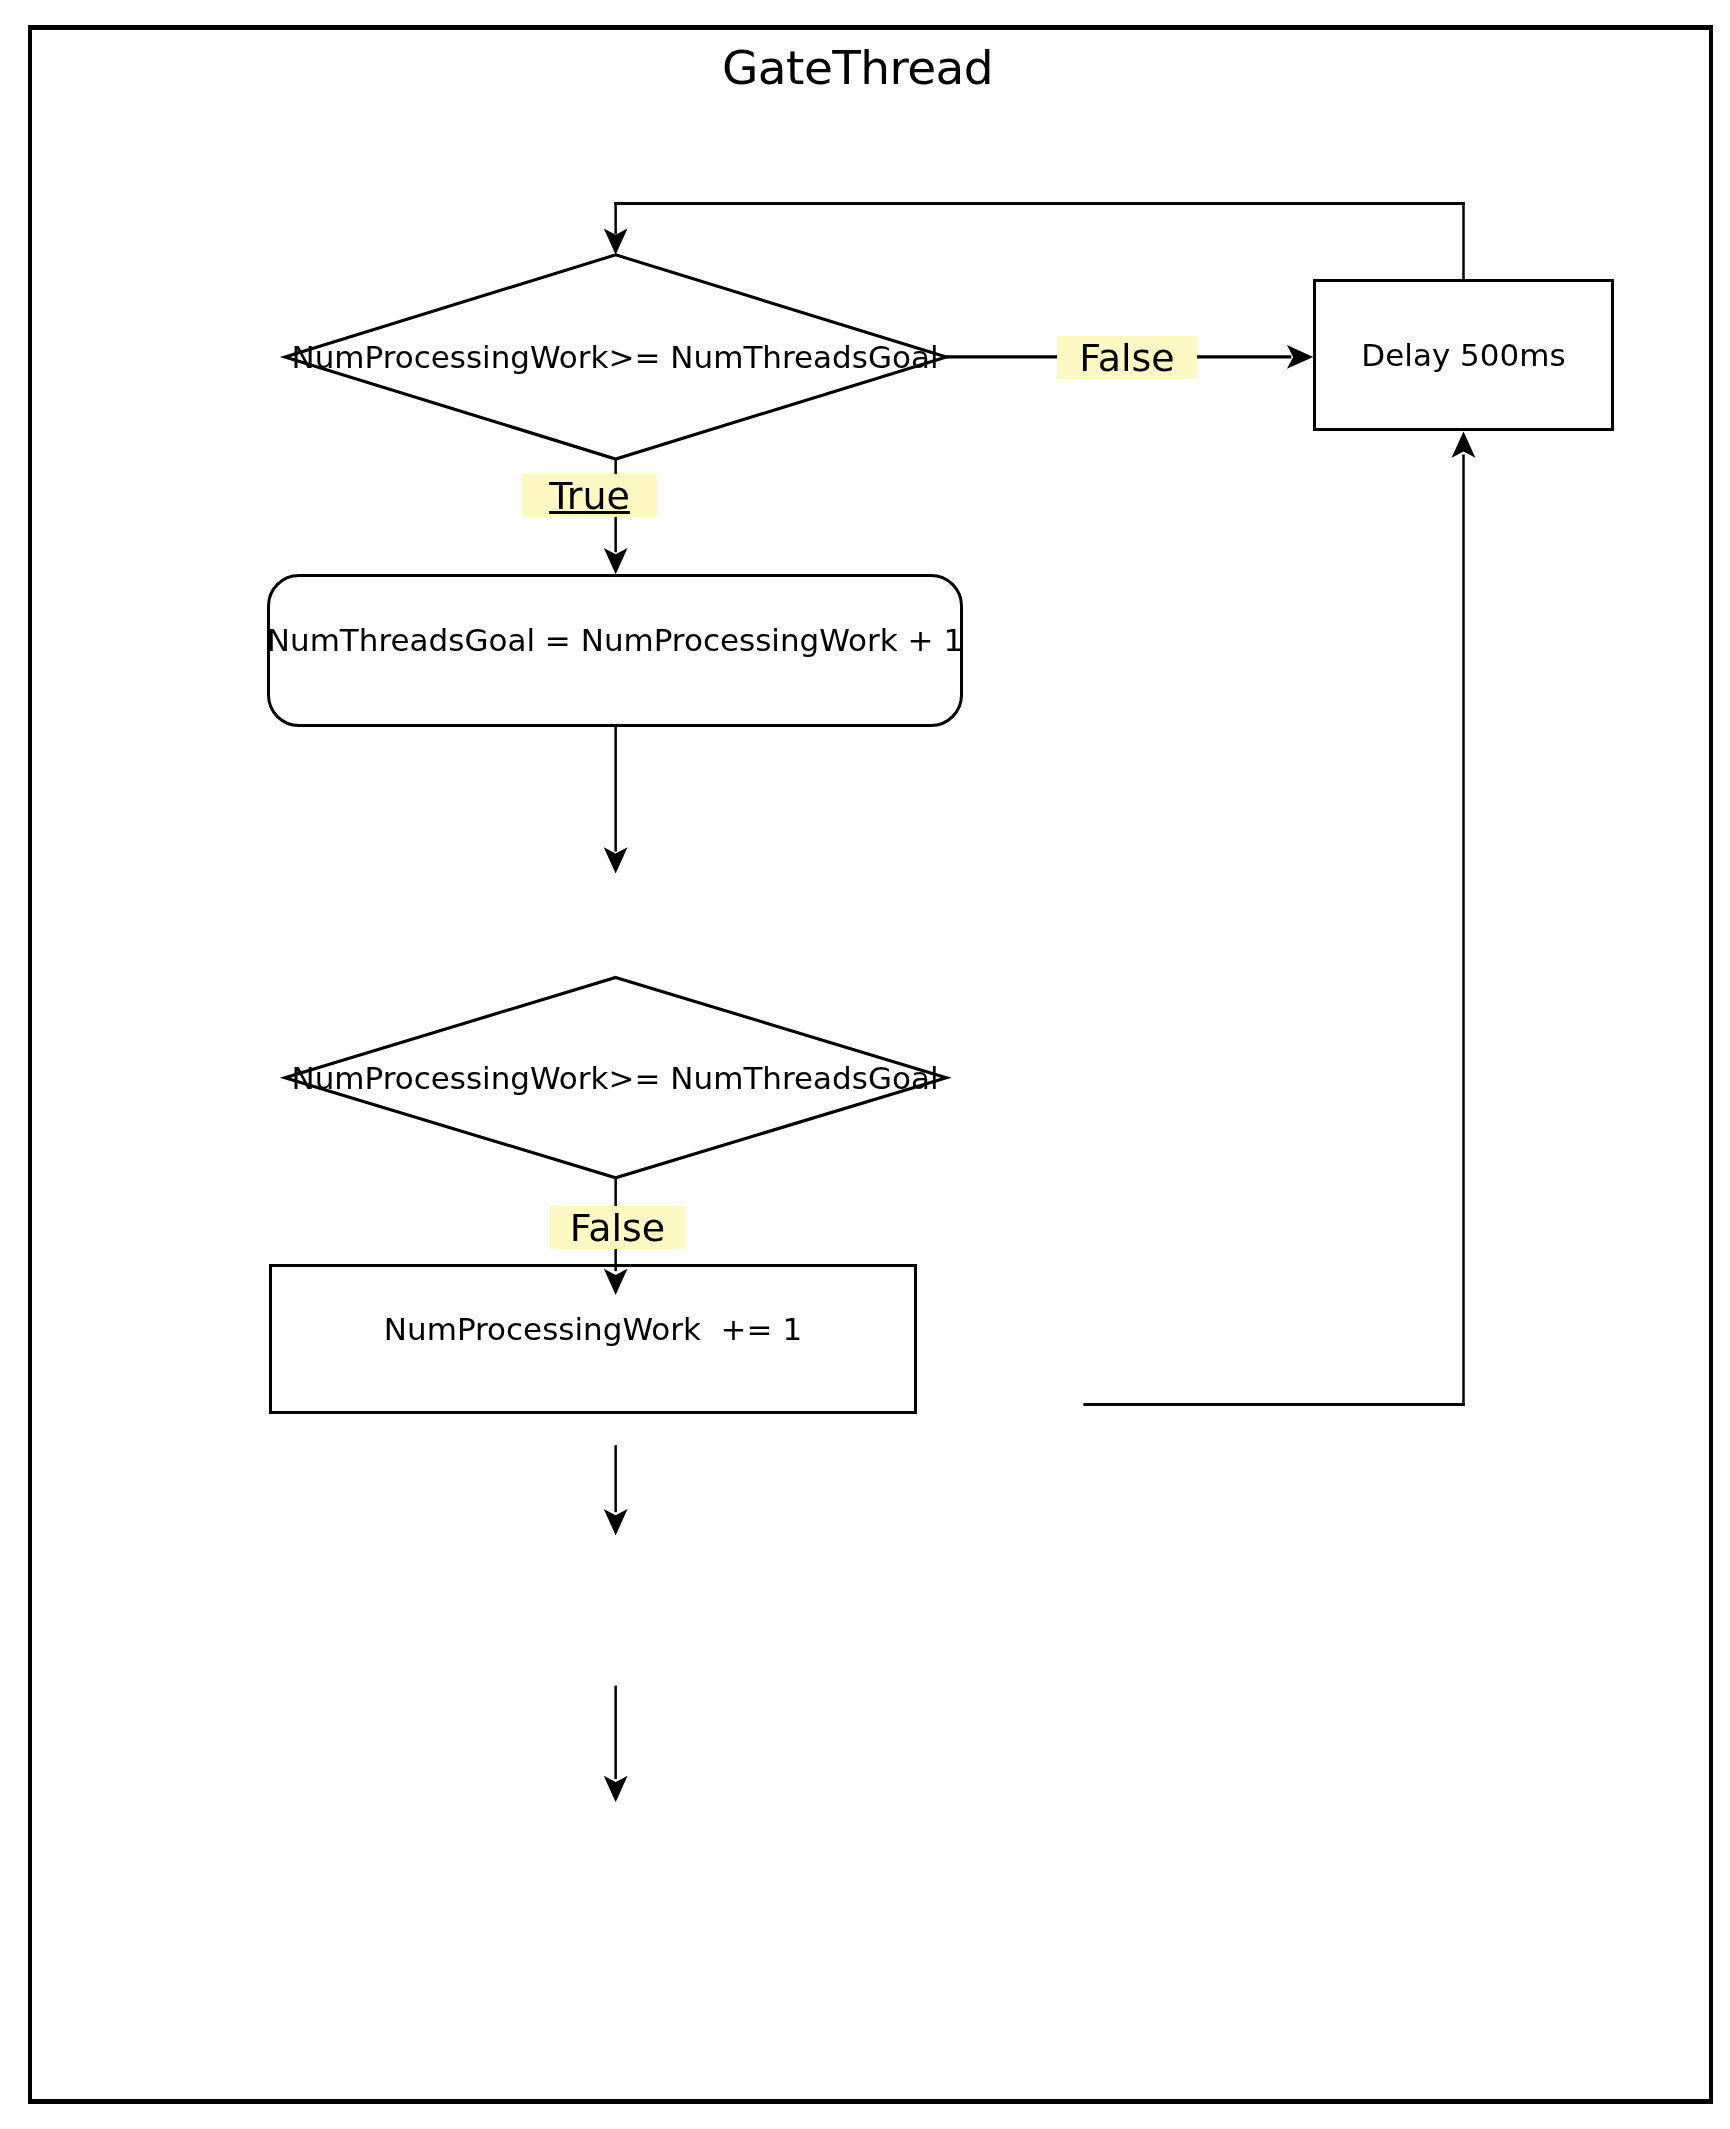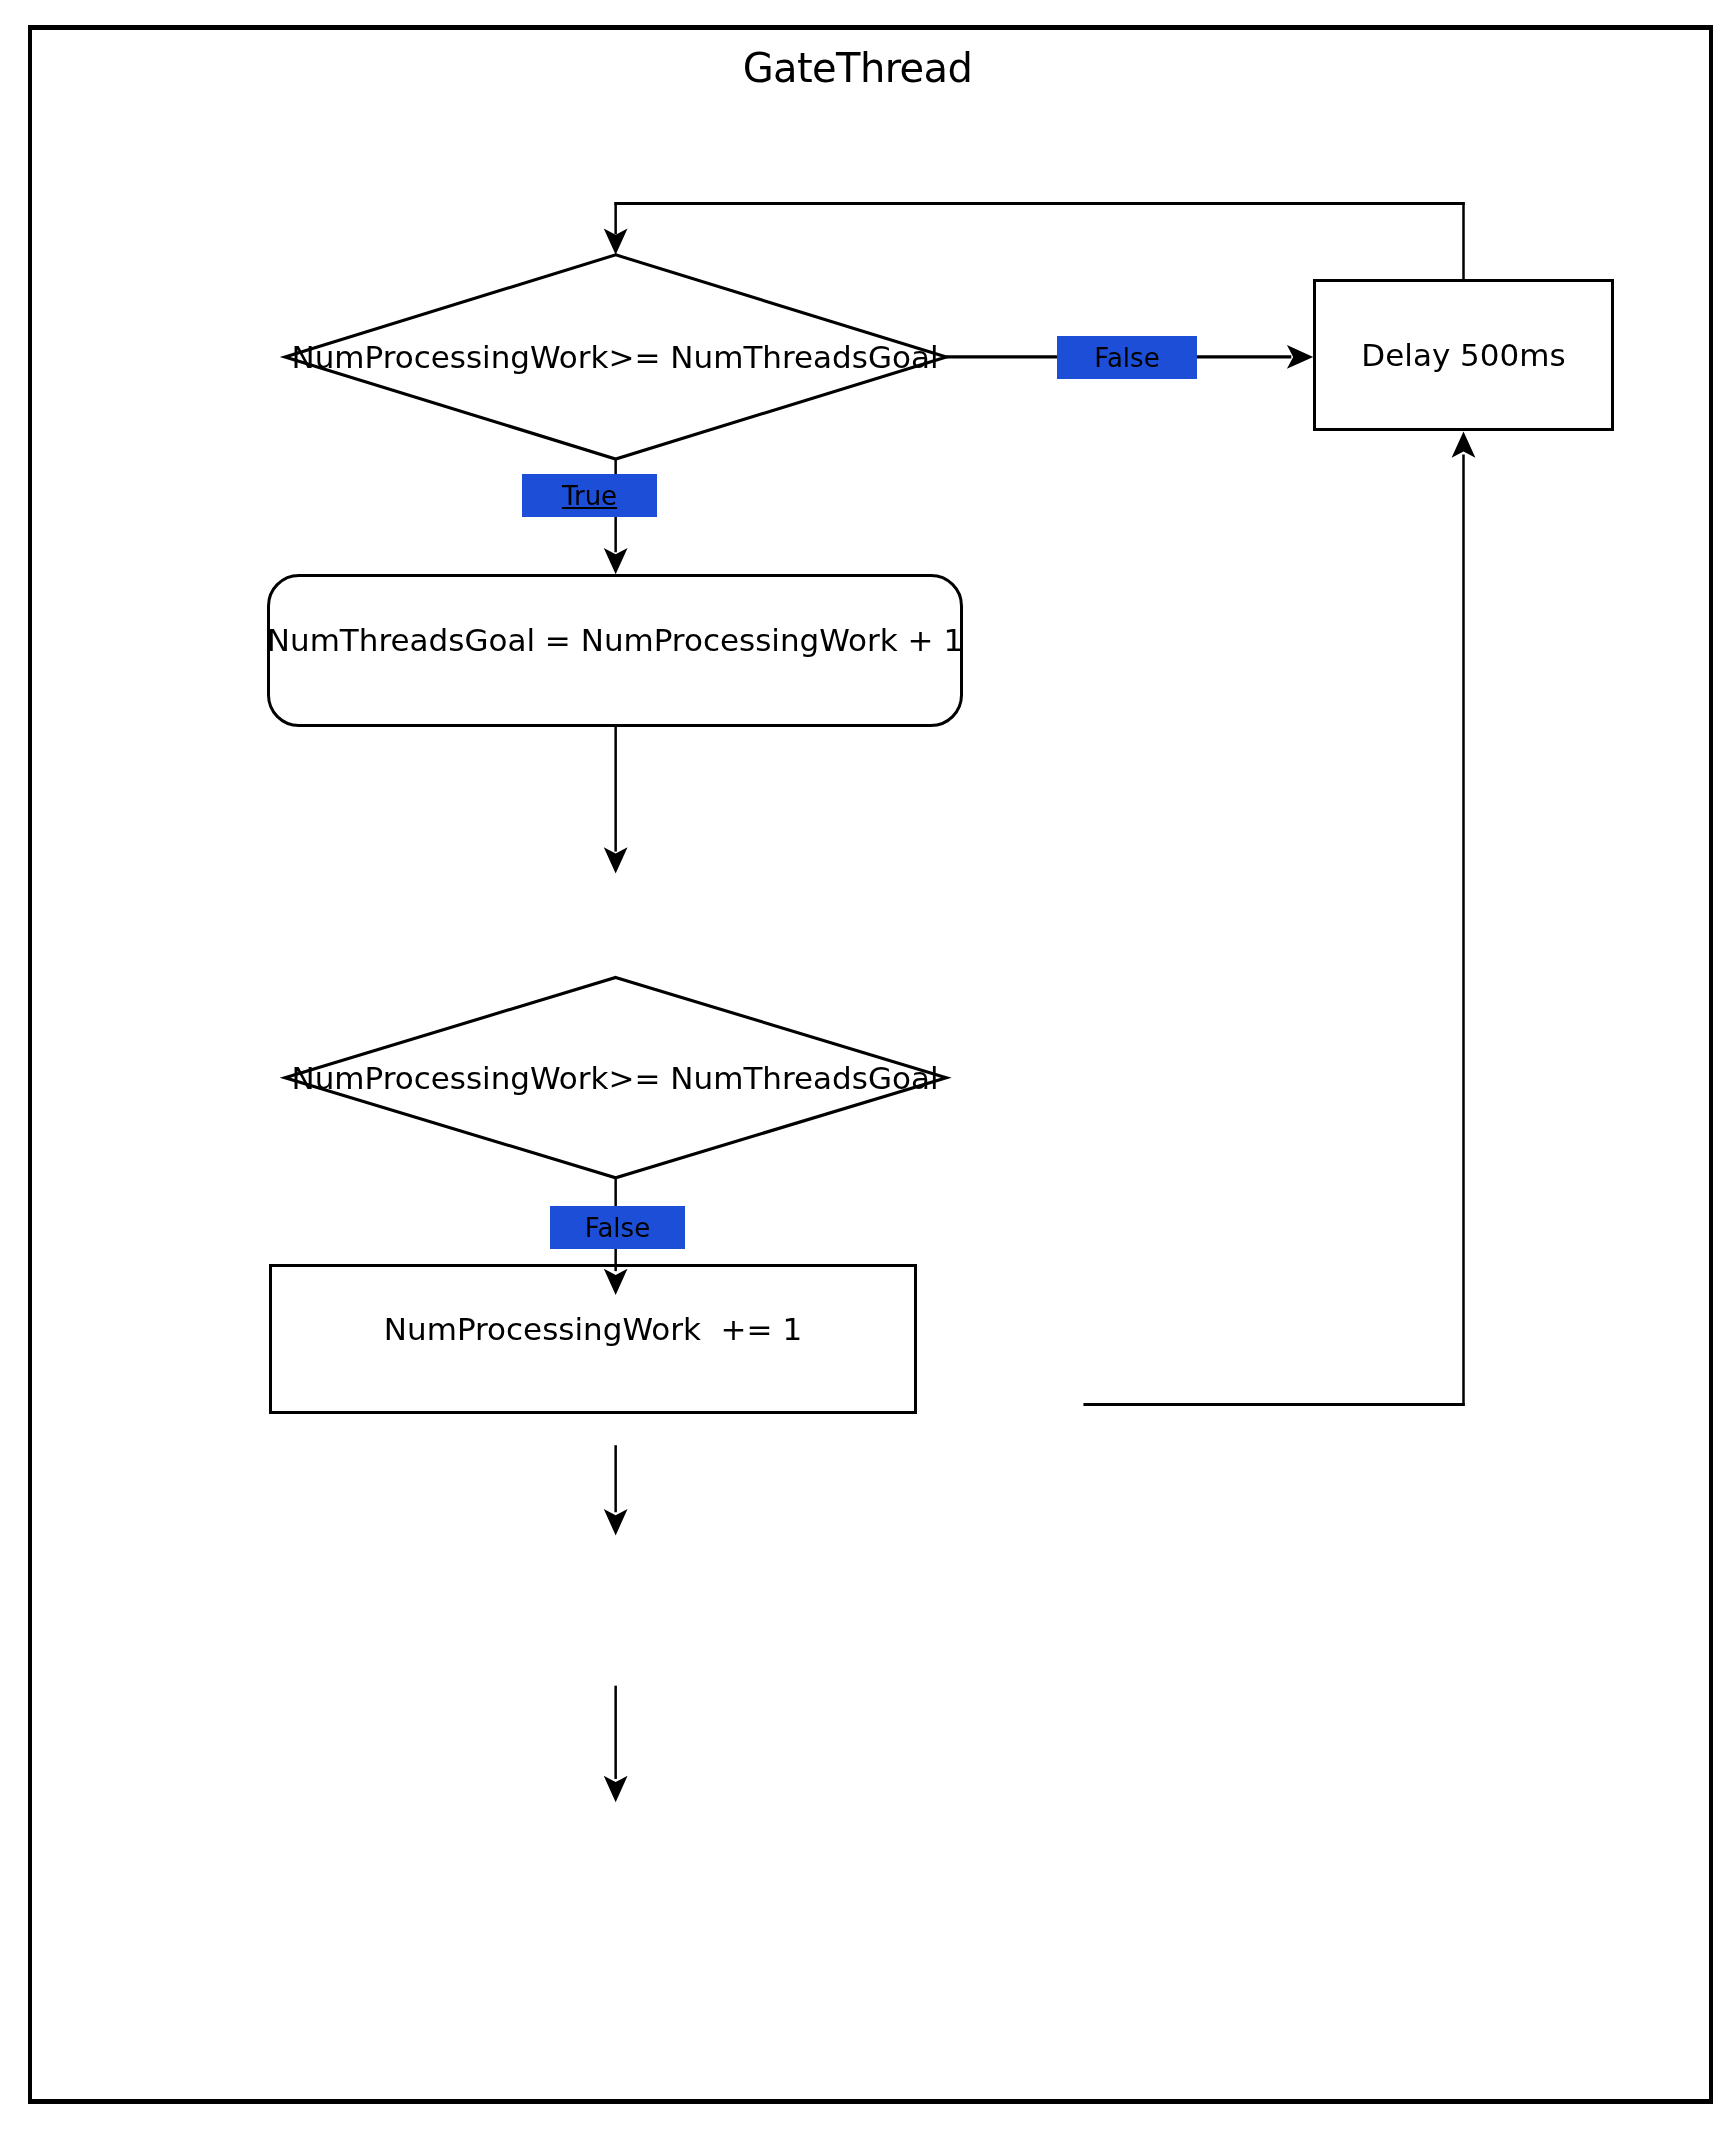--- a/index.html
+++ b/index.html
@@ -30,21 +30,21 @@
   }
   .diagram-title {
     position: absolute;
     left: 607px;
     top: 40px;
     width: 501px;
     height: 55px;
     display: flex;
     align-items: center;
     justify-content: center;
-    font-size: 40px;
+    font-size: 47px;
     letter-spacing: -0.6px;
     white-space: pre;
   }
   .shape-box {
     position: absolute;
     background: #ffffff;
     border: 3.1px solid #000000;
     box-sizing: border-box;
     display: flex;
     align-items: center;
@@ -101,25 +101,25 @@
     flex-direction: row;
     align-items: center;
     justify-content: center;
     font-size: 31px;
     line-height: 43px;
     text-align: center;
     white-space: pre;
   }
   .edge-label {
     position: absolute;
-    background: #1d4ed8;
+    background: #fef9c3;
     display: flex;
     align-items: center;
     justify-content: center;
-    font-size: 26px;
+    font-size: 38px;
     white-space: pre;
   }
 </style>
 </head>
 <body>
 
 <div class="canvas">
 
   <div class="frame"></div>
 

